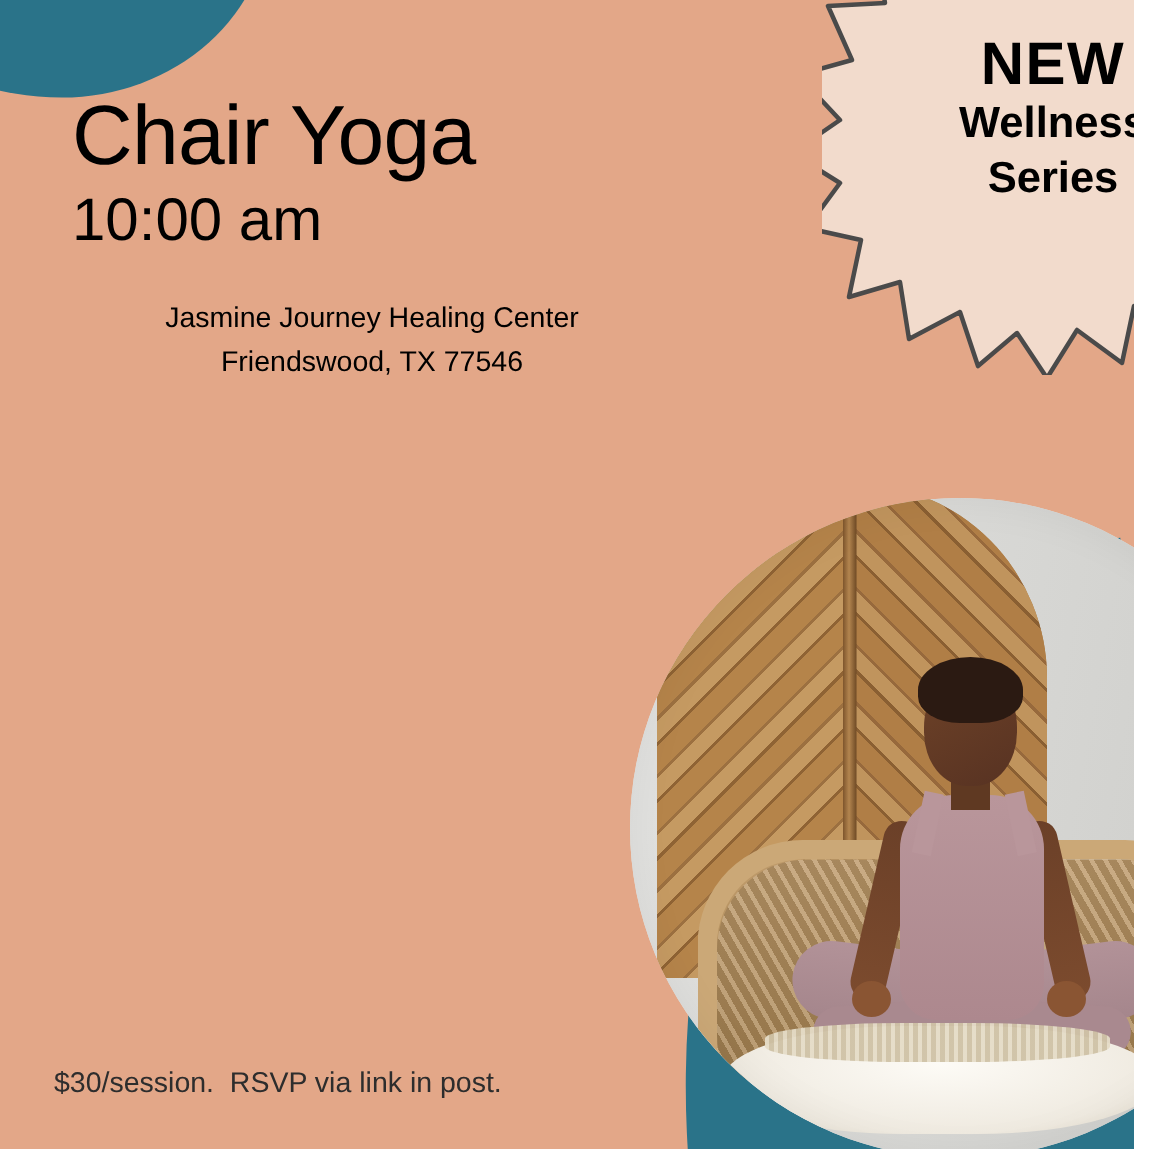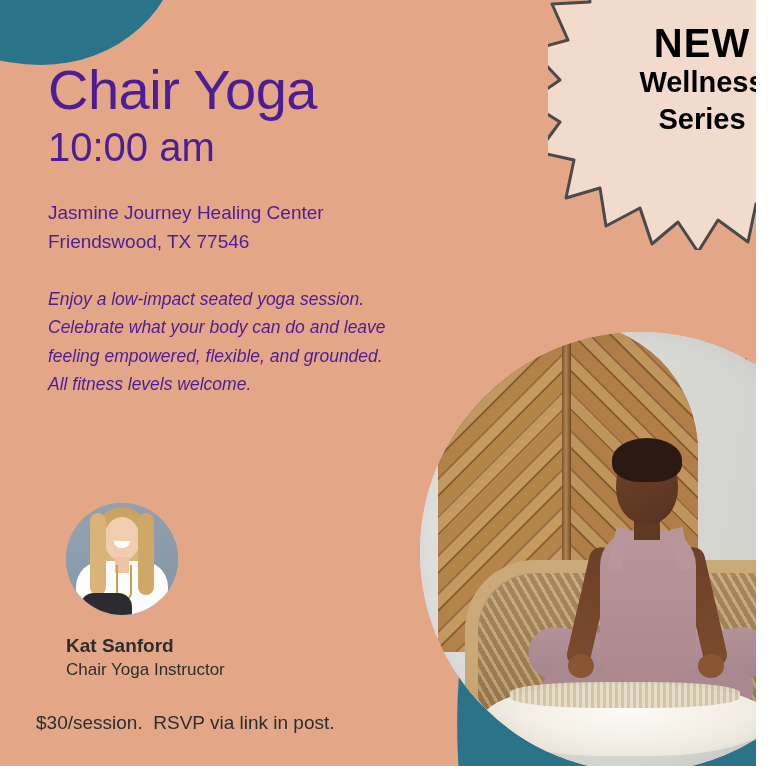--- a/index.html
+++ b/index.html
@@ -269,21 +269,21 @@
     font-weight: bold;
     line-height: 1.28;
   }
 
   
   .content {
     position: absolute;
     left: 48px;
     top: 62px;
     width: 400px;
-    color: #4c1d95;
+    color: #000000;
   }
   .title {
     font-size: 56px;
     font-weight: 300;
     letter-spacing: -0.5px;
     line-height: 1.0;
     margin: 0 0 4px 0;
   }
   .subtitle {
     font-size: 40px;
@@ -296,21 +296,21 @@
     font-weight: 300;
     line-height: 1.28;
     margin: 0 0 26px 0;
   }
   .venue {
     font-size: 19px;
     font-weight: 400;
     line-height: 1.52;
     margin: 0 0 28px 0;
   }
-  .venue div { white-space: nowrap; }
+  .venue div { white-space: nowrap; text-align: center; }
   .blurb {
     font-size: 17.5px;
     font-style: italic;
     font-weight: 400;
     line-height: 1.62;
     margin: 0;
   }
   .blurb div { white-space: nowrap; }
 
   
@@ -477,40 +477,18 @@
 
   <div class="content">
     <h1 class="title">Chair Yoga</h1>
     <p class="time">10:00 am</p>
 
     <div class="venue">
       <div>Jasmine Journey Healing Center</div>
       <div>Friendswood, TX 77546</div>
     </div>
 
-    <div class="blurb">
-      <div>Enjoy a low-impact seated yoga session.</div>
-      <div>Celebrate what your body can do and leave</div>
-      <div>feeling empowered, flexible, and grounded.</div>
-      <div>All fitness levels welcome.</div>
-    </div>
   </div>
 
-  <div class="instructor">
-    <div class="avatar">
-      <div class="bg"></div>
-      <div class="a-hair"></div>
-      <div class="a-face"></div>
-      <div class="a-smile"></div>
-      <div class="a-body"></div>
-      <div class="a-neck"></div>
-      <div class="a-chain"></div>
-      <div class="a-hairfront"></div>
-      <div class="a-hairfront2"></div>
-      <div class="a-dark"></div>
-    </div>
-    <div class="inst-name">Kat Sanford</div>
-    <div class="inst-role">Chair Yoga Instructor</div>
-  </div>
 
   <div class="footer">$30/session.  RSVP via link in post.</div>
 
 </div>
 
 </body></html>

